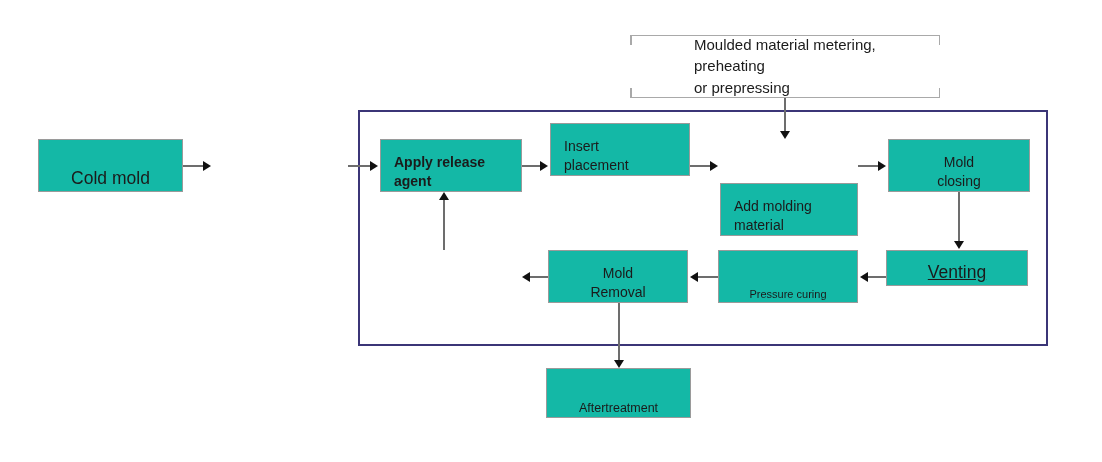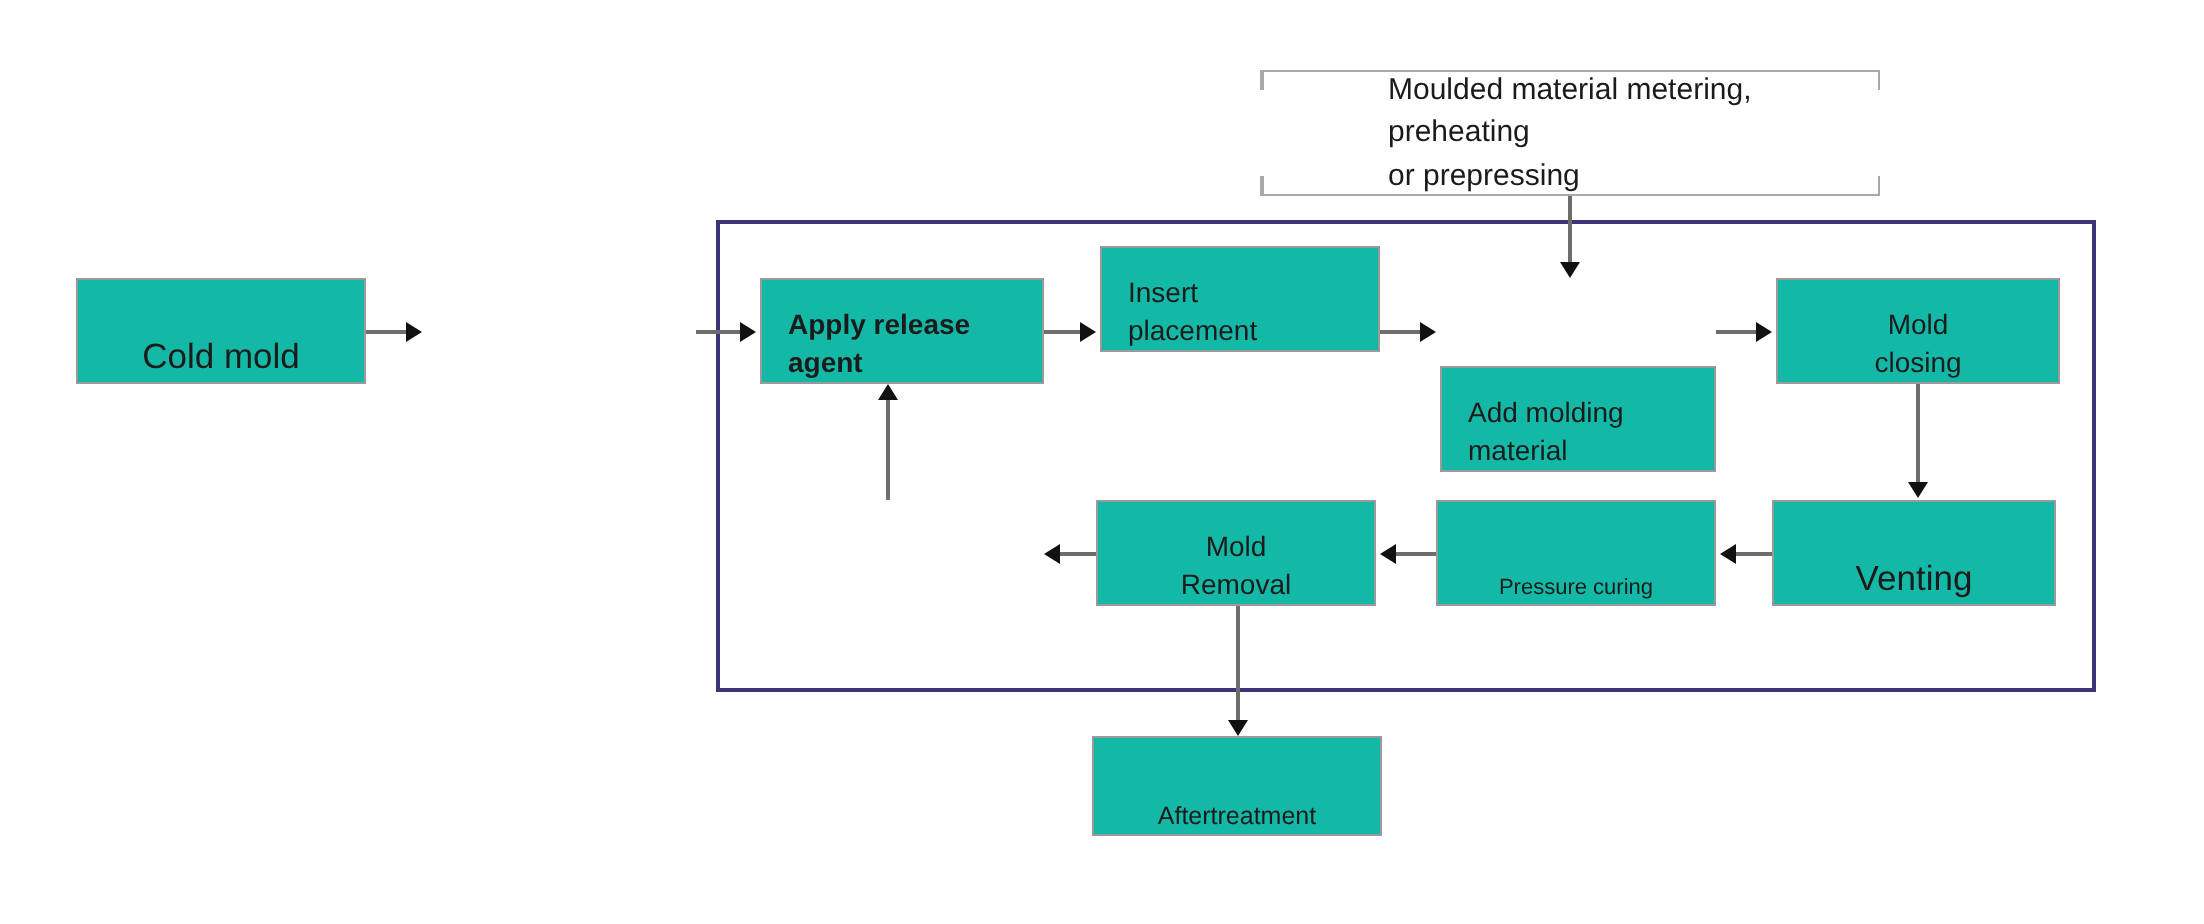--- a/index.html
+++ b/index.html
@@ -150,21 +150,21 @@
 
   <div class="box center fs-sm" style="left:548px; top:250px; width:140px; height:53px;">
     <span class="txt">Mold
 Removal</span>
   </div>
 
   <div class="box center fs-md" style="left:718px; top:250px; width:140px; height:53px;">
     <span class="txt">Pressure curing</span>
   </div>
 
-  <div class="box center fs-lg" style="left:886px; top:250px; width:142px; height:53px;">
+  <div class="box center fs-lg" style="left:886px; top:250px; width:142px; height:36px;text-decoration:underline;">
     <span class="txt">Venting</span>
   </div>
 
   <div class="box center fs-xs" style="left:546px; top:368px; width:145px; height:50px;">
     <span class="txt">Aftertreatment</span>
   </div>
 
   <div class="hline" style="left:183px; top:165px; width:22px;"></div>
   <div class="arw arw-r" style="left:203px; top:160.5px;"></div>
 

